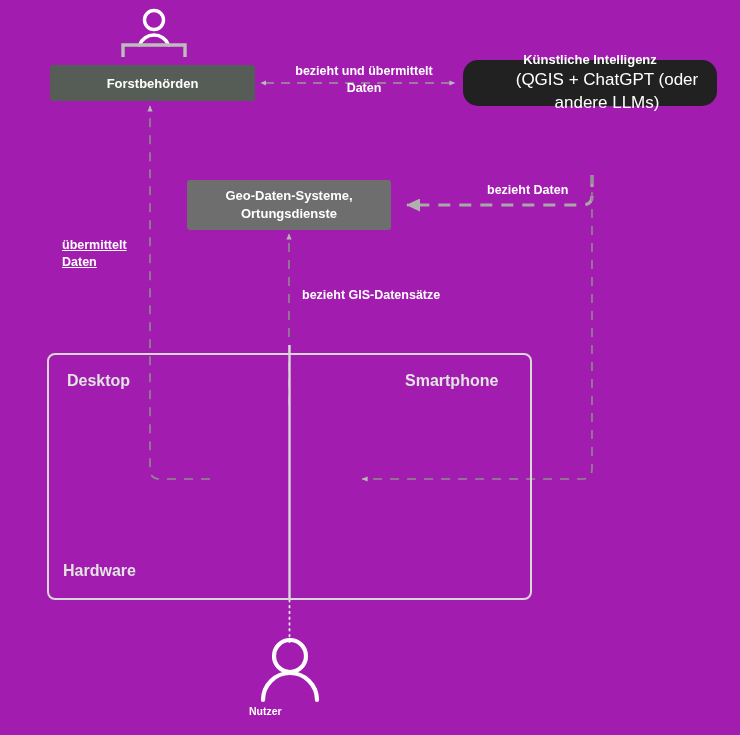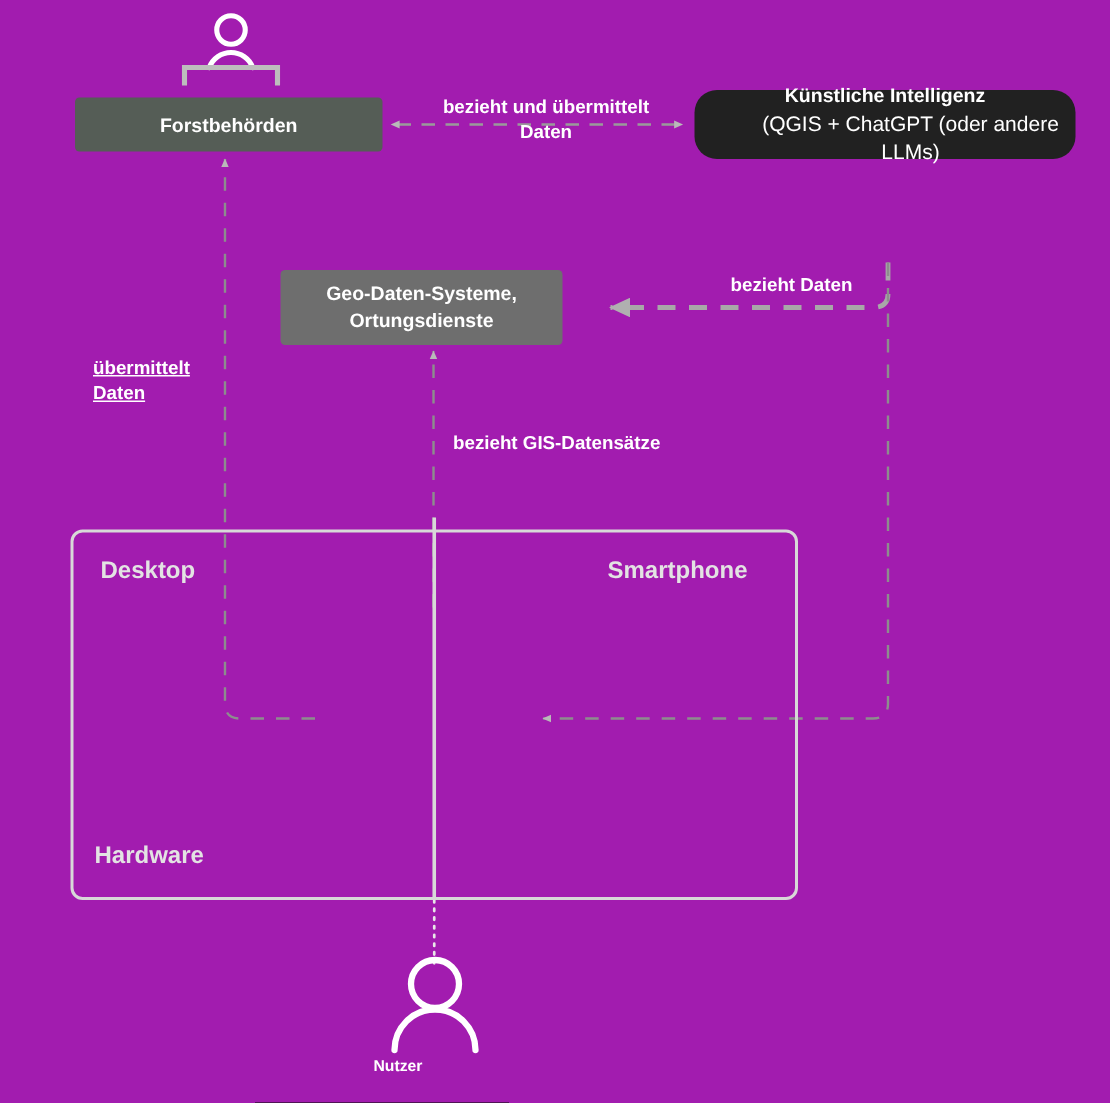--- a/index.html
+++ b/index.html
@@ -52,28 +52,28 @@
     top: 60px;
     width: 254px;
     height: 46px;
     background: #212121;
     border-radius: 15px;
     font-size: 13px;
     line-height: 1.35;
   }
   #node-ki .sub {
     font-weight: normal;
-    font-size: 14px;
+    font-size: 17px;
     padding-left: 34px;
   }
   
   #node-geo {
     left: 187px;
     top: 180px;
-    width: 188px;
+    width: 204px;
     height: 50px;
     background: #6e6e6e;
     border-radius: 3px;
     font-size: 13px;
     line-height: 1.35;
   }
   
   #node-hardware {
     left: 47px;
     top: 353px;

